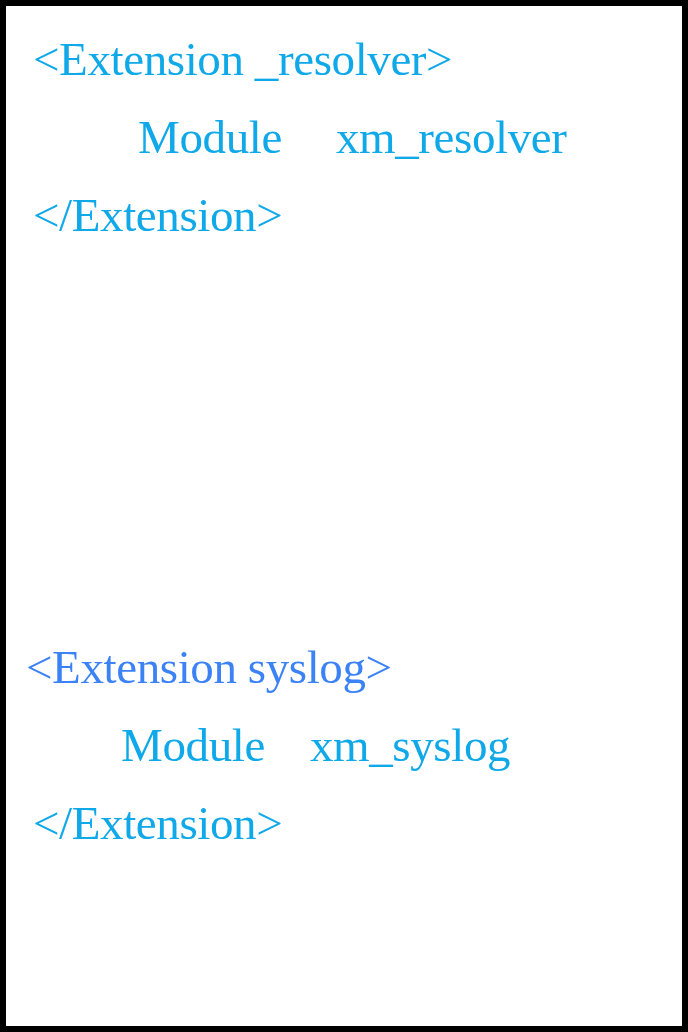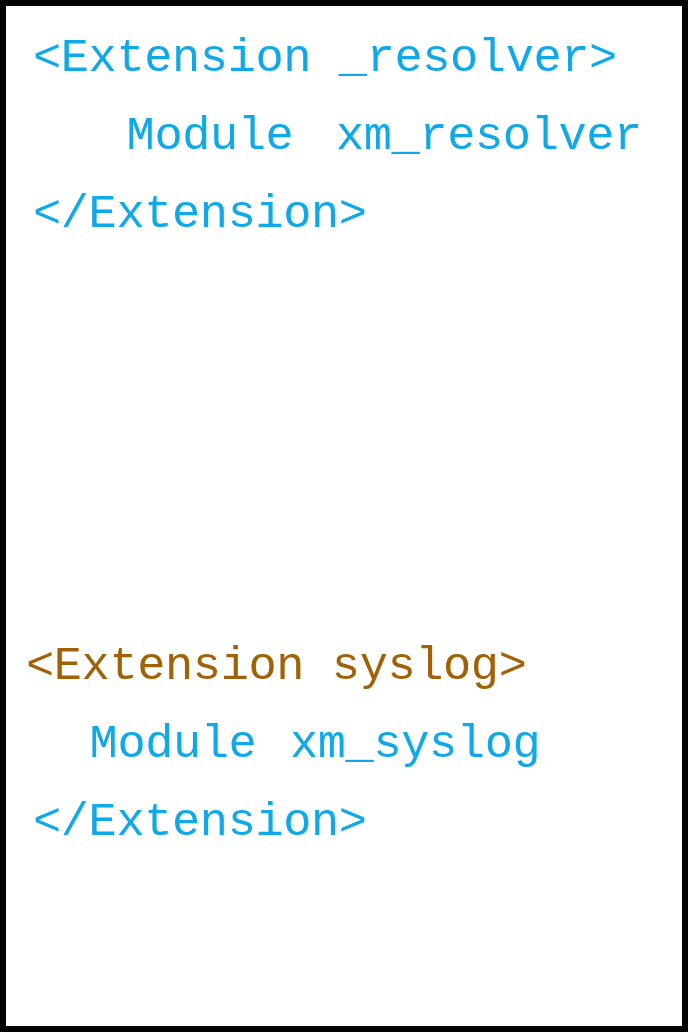--- a/index.html
+++ b/index.html
@@ -9,21 +9,21 @@
   }
 
   #screenshot {
     position: relative;
     width: 688px;
     height: 1032px;
     box-sizing: border-box;
     background: #ffffff;
     border: 6px solid #000000;
     overflow: hidden;
-    font-family: Liberation Mono, monospace;
+    font-family: Liberation Serif, serif;
   }
 
   .code-block {
     position: absolute;
     left: 0;
     right: 0;
   }
 
   #extension-block-resolver { top: 14px; }
   #extension-block-syslog   { top: 622px; }
@@ -53,21 +53,21 @@
 
   .directive-val {
     display: inline-block;
   }
 
   
   #directive-resolver { padding-left: 78px; }
   #directive-resolver .directive-key { width: 252px; }
 
   
-  #directive-syslog { padding-left: 50px; }
+  #directive-syslog { padding-left: 50px; margin-left: 20px; }
   #directive-syslog .directive-key { width: 234px; }
 
   .spacer-gap {
     position: absolute;
     left: 0;
     right: 0;
     top: 380px;
     height: 240px;
   }
 </style>
@@ -82,20 +82,20 @@
 
     <div class="code-line line-directive" id="directive-resolver" style="color: rgb(15, 168, 232); font-size: 47px;"><span class="directive-key">Module</span><span class="directive-val">xm_resolver</span></div>
 
     <div class="code-line line-tag" style="color: rgb(15, 168, 232); font-size: 47px;">&lt;/Extension&gt;</div>
   </div>
 
   <div class="spacer-gap"></div>
 
   <div class="code-block" id="extension-block-syslog">
 
-    <div class="code-line line-tag" style="color: #a16207; font-size: 47px; padding-left: 20px;">&lt;Extension syslog&gt;</div>
+    <div class="code-line line-tag" style="color: #3b82f6; font-size: 47px; padding-left: 20px;">&lt;Extension syslog&gt;</div>
 
     <div class="code-line line-directive" id="directive-syslog" style="color: rgb(15, 168, 232); font-size: 47px;"><span class="directive-key">Module</span><span class="directive-val">xm_syslog</span></div>
 
     <div class="code-line line-tag" style="color: rgb(15, 168, 232); font-size: 47px;">&lt;/Extension&gt;</div>
   </div>
 
 </div>
 
 </body></html>

